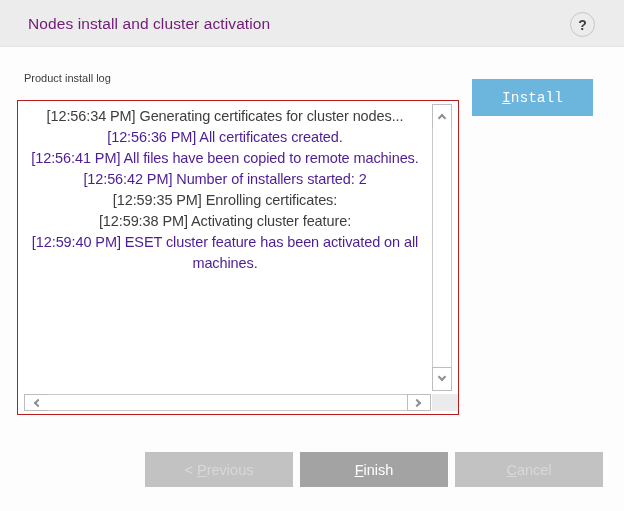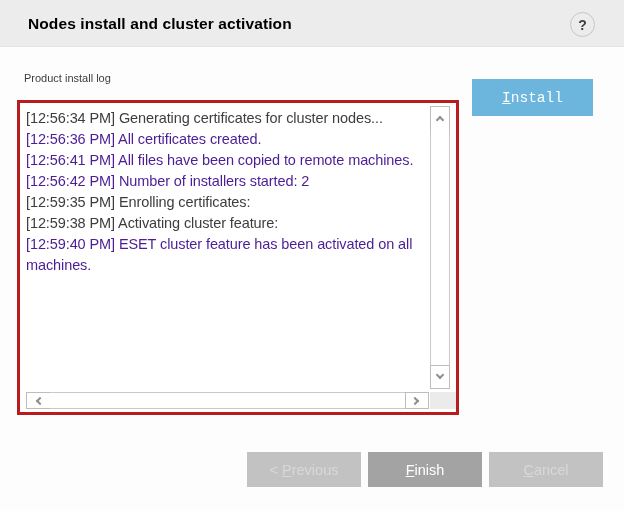--- a/index.html
+++ b/index.html
@@ -13,21 +13,21 @@
   }
 
   
   .titlebar {
     position:absolute; left:0; top:0; width:624px; height:47px;
     background:#ececec;
     border-bottom:1px solid #e3e3e3;
   }
   .titlebar h1 {
     position:absolute; left:28px; top:0; line-height:47px;
-    font-size:15.5px; font-weight:bold; color:#000000;
+    font-size:15.5px; font-weight:normal; color:#701a75;
     letter-spacing:0.1px;
   }
   .help-btn {
     position:absolute; right:29px; top:12px;
     width:25px; height:25px; border-radius:50%;
     border:1.5px solid #c6c6c6; background:transparent;
     display:flex; align-items:center; justify-content:center;
     font-size:14px; font-weight:bold; color:#3f3f3f;
     cursor:pointer; font-family:inherit;
   }
@@ -44,21 +44,21 @@
     width:121px; height:37px;
     background:#6cb5dd; border:none;
     color:#ffffff; font-size:14.5px;
     font-family:Liberation Mono, monospace; cursor:pointer;
   }
 
   
   .logbox {
     position:absolute; left:17px; top:100px;
     width:442px; height:315px;
-    border:3px solid #b91c1c; background:#ffffff;
+    border:1px solid #b91c1c; background:#ffffff;text-align:center;
   }
   .log-content {
     position:absolute; left:0; top:0; right:32px; bottom:22px;
     padding:5px 0 0 6px;
     overflow:hidden;
   }
   .log-line {
     font-size:14.5px; line-height:21px; letter-spacing:-0.1px;
   }
   .log-line.info    { color:#3d3d3d; }
@@ -93,21 +93,21 @@
     position:absolute; right:0; bottom:3px; width:26px; height:17px;
     background:#ebebeb;
   }
 
   
   .footer {
     position:absolute; right:21px; top:452px;
     display:flex; gap:7px;
   }
   .btn {
-    width:114px; height:35px; border:none;
+    width:148px; height:35px; border:none;
     font-size:14.5px; font-family:inherit; cursor:pointer;
   }
   .btn.disabled { background:#c2c2c2; color:#d8d8d8; cursor:default; }
   .btn.primary  { background:#a3a3a3; color:#ffffff; }
   .u { text-decoration:underline; }
 </style>
 </head>
 <body>
 
 <div class="titlebar">

